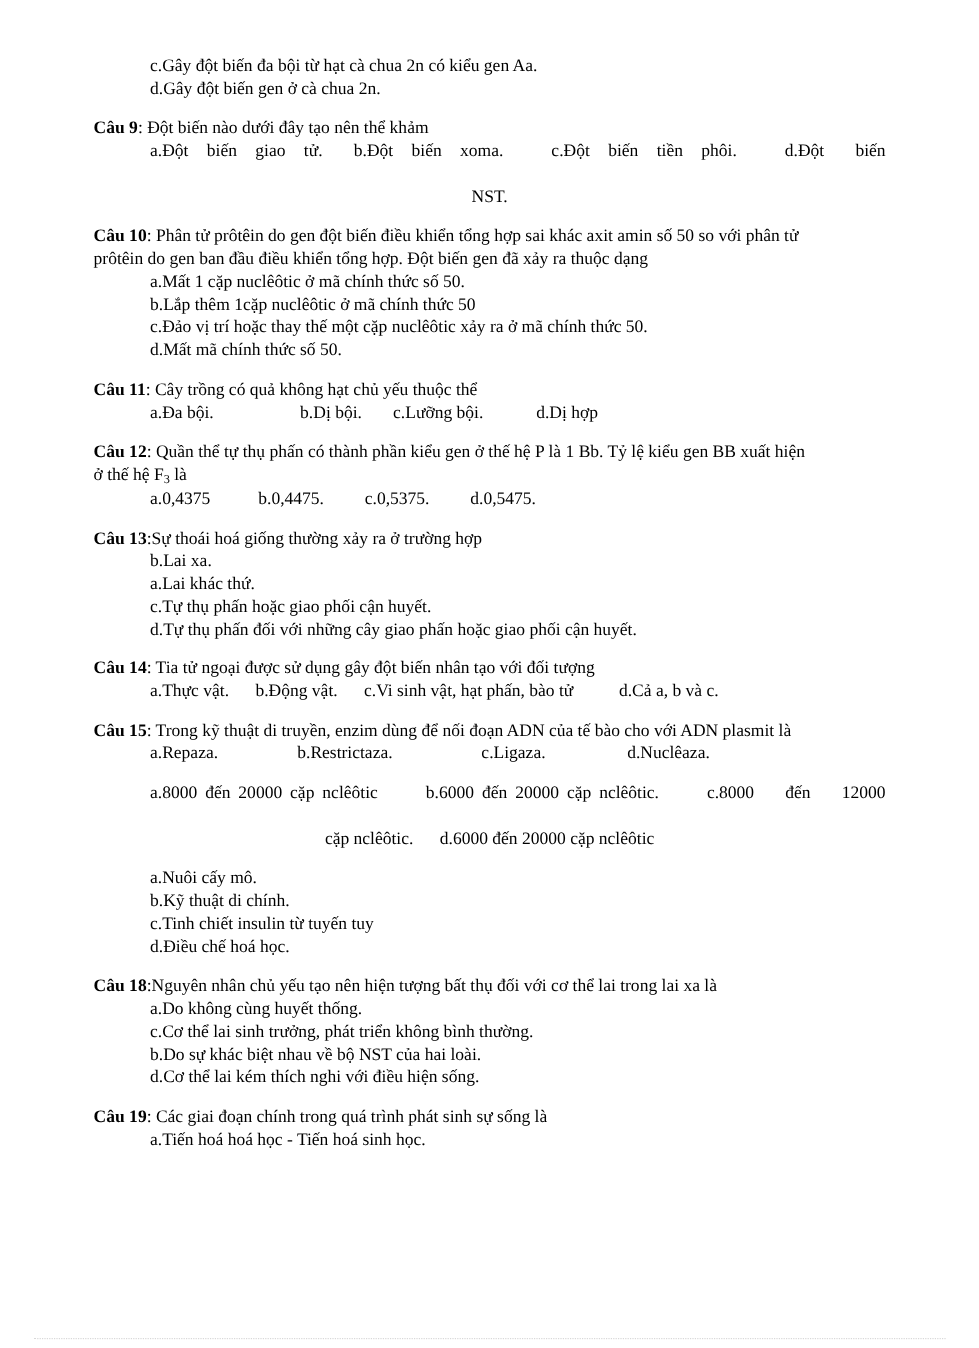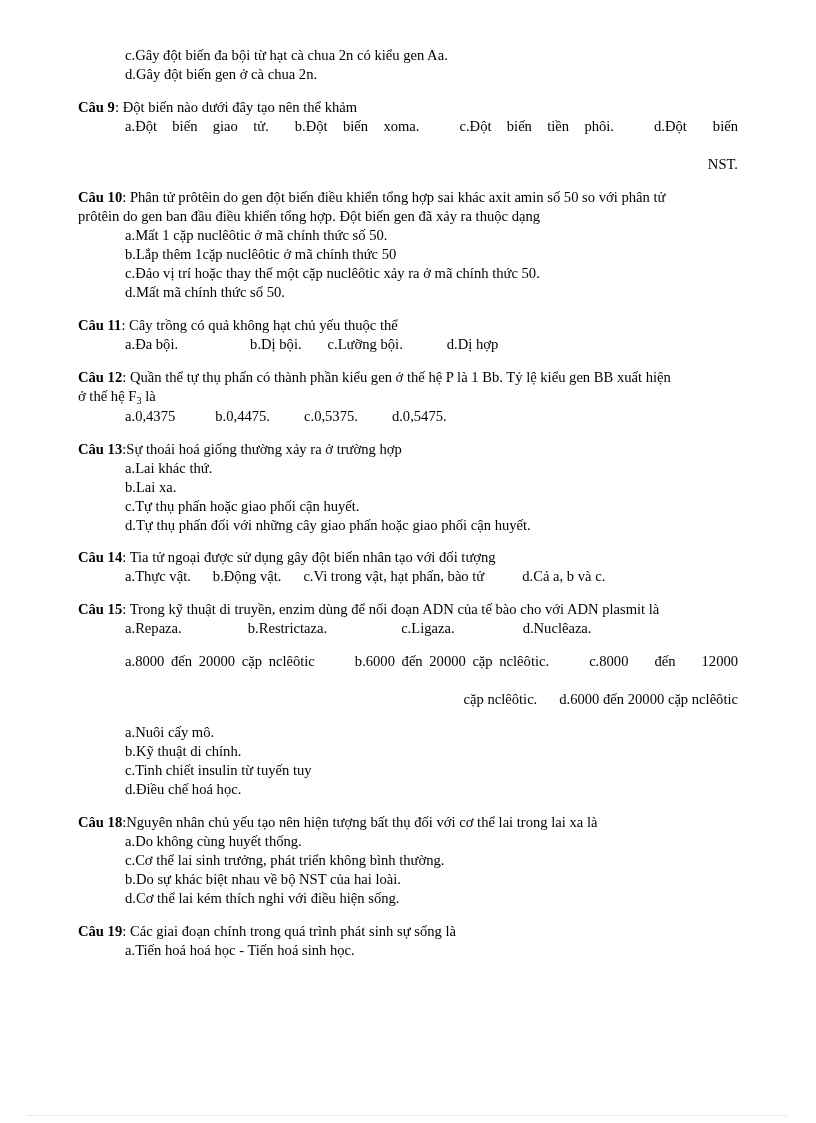--- a/index.html
+++ b/index.html
@@ -65,21 +65,21 @@
   }
   .opt-row::after {
     content: "";
     display: inline-block;
     width: 100%;
   }
   
   .opt-cont {
     margin: 0;
     padding-left: 0;
-    text-align: right;
+    text-align: center;
   }
   .opt-row .gap-md { display: inline-block; width: 26px; }
   .opt-row .gap-lg { display: inline-block; width: 40px; }
 
   .stem-cont {
     margin: 0;
     padding-left: 0;
     text-align: justify;
     text-justify: inter-word;
   }
@@ -149,32 +149,32 @@
         <span class="q-text">Quần thể tự thụ phấn có thành phần kiểu gen ở thế hệ P là 1 Bb. Tỷ lệ kiểu gen BB xuất hiện</span>
       </p>
       <p class="stem-cont"><span>ở thế hệ F</span><sub>3</sub><span> là</span></p>
       <p class="opt-line"><span>a.0,4375</span><span style="display:inline-block;width:40px"></span><span>b.0,4475.</span><span style="display:inline-block;width:34px"></span><span>c.0,5375.</span><span style="display:inline-block;width:34px"></span><span>d.0,5475.</span></p>
     </div>
 
     <div class="question">
       <p class="q-stem">
         <span class="q-label">Câu 13</span><span>:</span><span class="q-text">Sự thoái hoá giống  thường xảy ra ở trường hợp</span>
       </p>
+      <div class="opt-line">b.Lai xa.</div>
       <div class="opt-line">a.Lai khác thứ.</div>
-      <div class="opt-line">b.Lai xa.</div>
       <div class="opt-line">c.Tự thụ phấn hoặc giao phối cận huyết.</div>
       <div class="opt-line">d.Tự thụ phấn đối với những  cây giao phấn hoặc giao phối cận huyết.</div>
     </div>
 
     <div class="question">
       <p class="q-stem">
         <span class="q-label">Câu 14</span><span>:</span>
         <span class="q-text">Tia tử ngoại được sử dụng gây đột biến nhân tạo với đối tượng</span>
       </p>
-      <p class="opt-line"><span>a.Thực vật.</span><span style="display:inline-block;width:22px"></span><span>b.Động vật.</span><span style="display:inline-block;width:22px"></span><span>c.Vi trong vật, hạt phấn, bào tử</span><span style="display:inline-block;width:38px"></span><span>d.Cả a, b và c.</span></p>
+      <p class="opt-line"><span>a.Thực vật.</span><span style="display:inline-block;width:22px"></span><span>b.Động vật.</span><span style="display:inline-block;width:22px"></span><span>c.Vi sinh vật, hạt phấn, bào tử</span><span style="display:inline-block;width:38px"></span><span>d.Cả a, b và c.</span></p>
     </div>
 
     <div class="question">
       <p class="q-stem">
         <span class="q-label">Câu 15</span><span>:</span>
         <span class="q-text">Trong kỹ thuật di truyền, enzim dùng để nối đoạn ADN của tế bào cho với  ADN plasmit  là</span>
       </p>
       <p class="opt-line"><span>a.Repaza.</span><span style="display:inline-block;width:66px"></span><span>b.Restrictaza.</span><span style="display:inline-block;width:74px"></span><span>c.Ligaza.</span><span style="display:inline-block;width:68px"></span><span>d.Nuclêaza.</span></p>
     </div>
 

